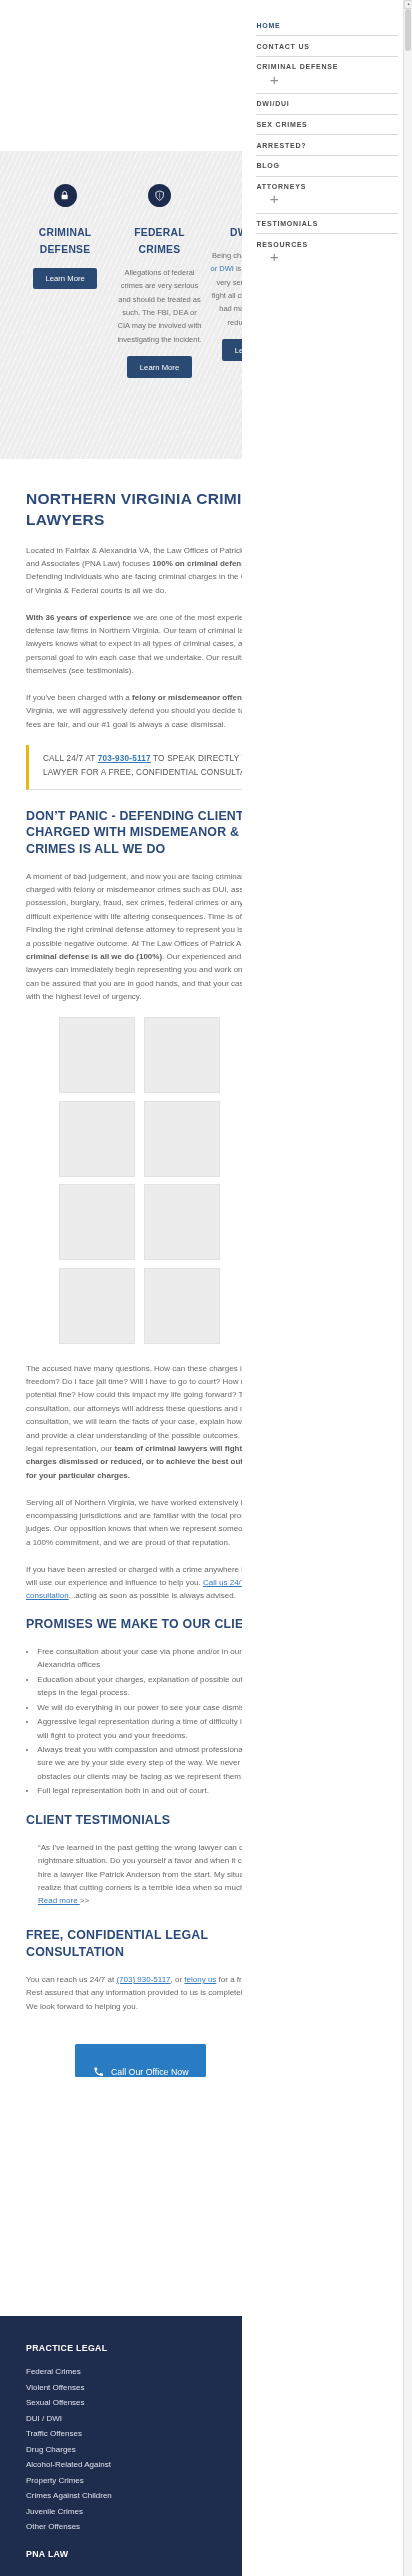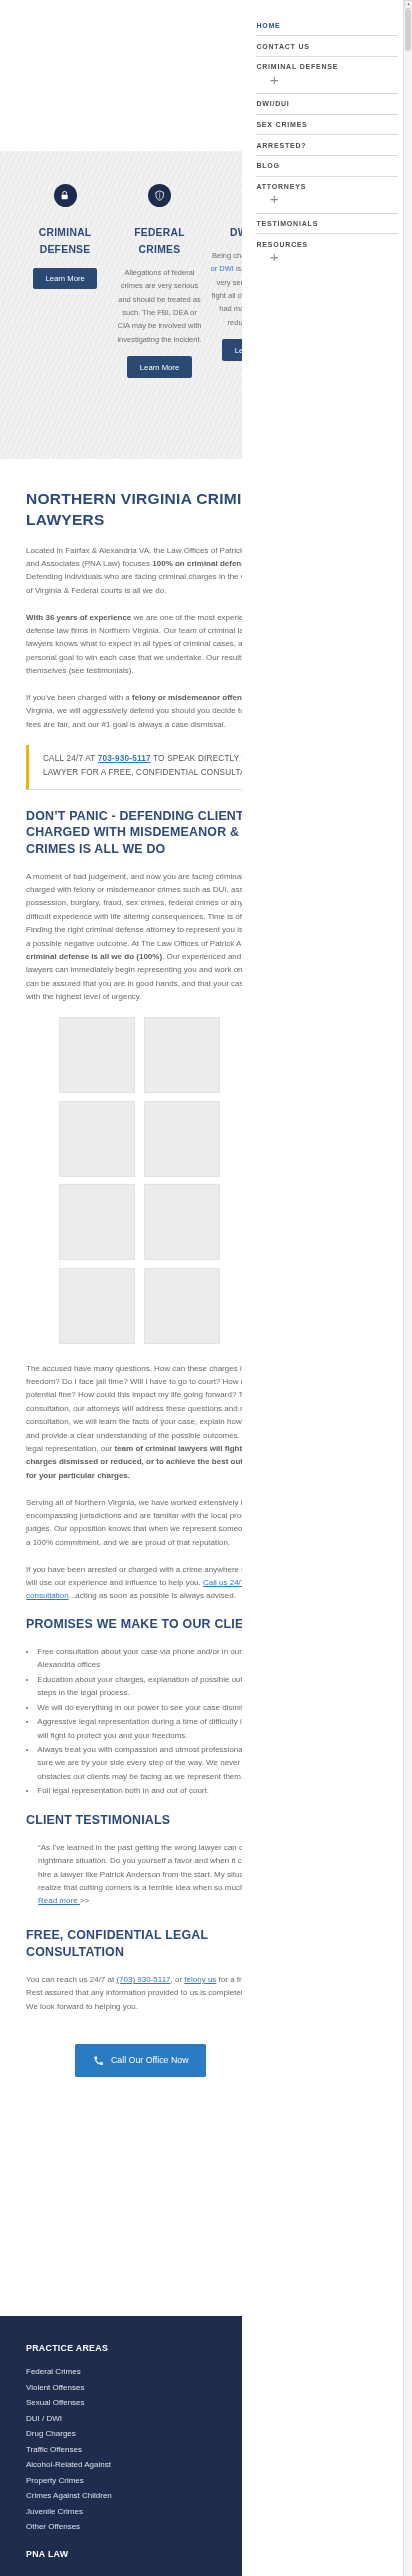--- a/index.html
+++ b/index.html
@@ -28,21 +28,21 @@
   .link{color:#3579bd;text-decoration:none;cursor:pointer;}
   .link.u,.u{text-decoration:underline;margin-top:46px;}
   .callout{border-left:3.6px solid #eab711;border-bottom:0.5px solid #dcdcdc;margin:4.1px 0 17.5px;padding:7.2px 0 9.3px 14px;}
   .callout p{margin:0;color:#555;font-size:8.2px;line-height:14px;letter-spacing:0.2px;}
   .callout .link{font-weight:bold;}
   .grid{display:grid;grid-template-columns:76px 76px;column-gap:8.8px;row-gap:7.7px;margin:3.1px 0 17.5px 33px;}
   .ph{width:76px;height:76px;background:#ececec;border:0.5px solid #e2e2e2;box-sizing:border-box;}
   .bullets{margin:0 0 14.4px;padding:0 0 0 11.3px;}
   .bullets li{color:#6a6a6a;font-size:8px;line-height:13.4px;margin:0 0 1px;}
   .quote{margin:3.1px 0 19.6px 12px;color:#6a6a6a;font-size:8px;line-height:13.4px;}
-  .cta{display:inline-flex;align-items:center;gap:7.2px;margin:17.5px 0 0 49px;background:#2a7cc2;color:#fff;
+  .cta{display:inline-flex;align-items:flex-end;gap:7.2px;margin:17.5px 0 0 49px;background:#2a7cc2;color:#fff;
     padding:0 17.5px;height:33px;border-radius:1.5px;font-size:8.8px;text-decoration:none;cursor:pointer;}
   .cta svg{width:11.3px;height:11.3px;}
 
   
   .footer{position:absolute;top:2316px;left:0;width:412px;height:944px;background:#202c4e;z-index:1;
     padding:27px 0 0 26px;box-sizing:border-box;overflow:hidden;color:#e8eaf0;}
   .footer h4{margin:0 0 11.3px;font-size:8.8px;font-weight:bold;letter-spacing:0.3px;color:#fff;}
   .flink{display:block;color:#dde1ea;font-size:8px;line-height:15.5px;text-decoration:none;cursor:pointer;}
   .fgap{height:14.4px;}
 
@@ -153,29 +153,29 @@
 
     <a class="cta">
       <svg viewBox="0 0 24 24">
           <path d="M6.6 10.8c1.4 2.8 3.8 5.1 6.6 6.6l2.2-2.2c.3-.3.7-.4 1-.2 1.1.4 2.3.6 3.6.6.6 0 1 .4 1 1V20c0 .6-.4 1-1 1C10.6 21 3 13.4 3 4c0-.6.4-1 1-1h3.5c.6 0 1 .4 1 1 0 1.2.2 2.4.6 3.6.1.3 0 .7-.2 1z" fill="#fff"></path>
         </svg>
       <span>Call Our Office Now</span>
     </a>
   </article>
 
   <footer class="footer">
-    <h4>PRACTICE AREAS</h4>
+    <h4>PRACTICE LEGAL</h4>
     <nav>
 
     <a class="flink">Federal Crimes</a>
         <a class="flink">Violent Offenses</a>
         <a class="flink">Sexual Offenses</a>
         <a class="flink">DUI / DWI</a>
+        <a class="flink">Traffic Offenses</a>
         <a class="flink">Drug Charges</a>
-        <a class="flink">Traffic Offenses</a>
         <a class="flink">Alcohol-Related Against</a>
         <a class="flink">Property Crimes</a>
         <a class="flink">Crimes Against Children</a>
         <a class="flink">Juvenile Crimes</a>
         <a class="flink">Other Offenses</a>
       </nav>
 
     <div class="fgap"></div>
     <h4>PNA LAW</h4>
 

